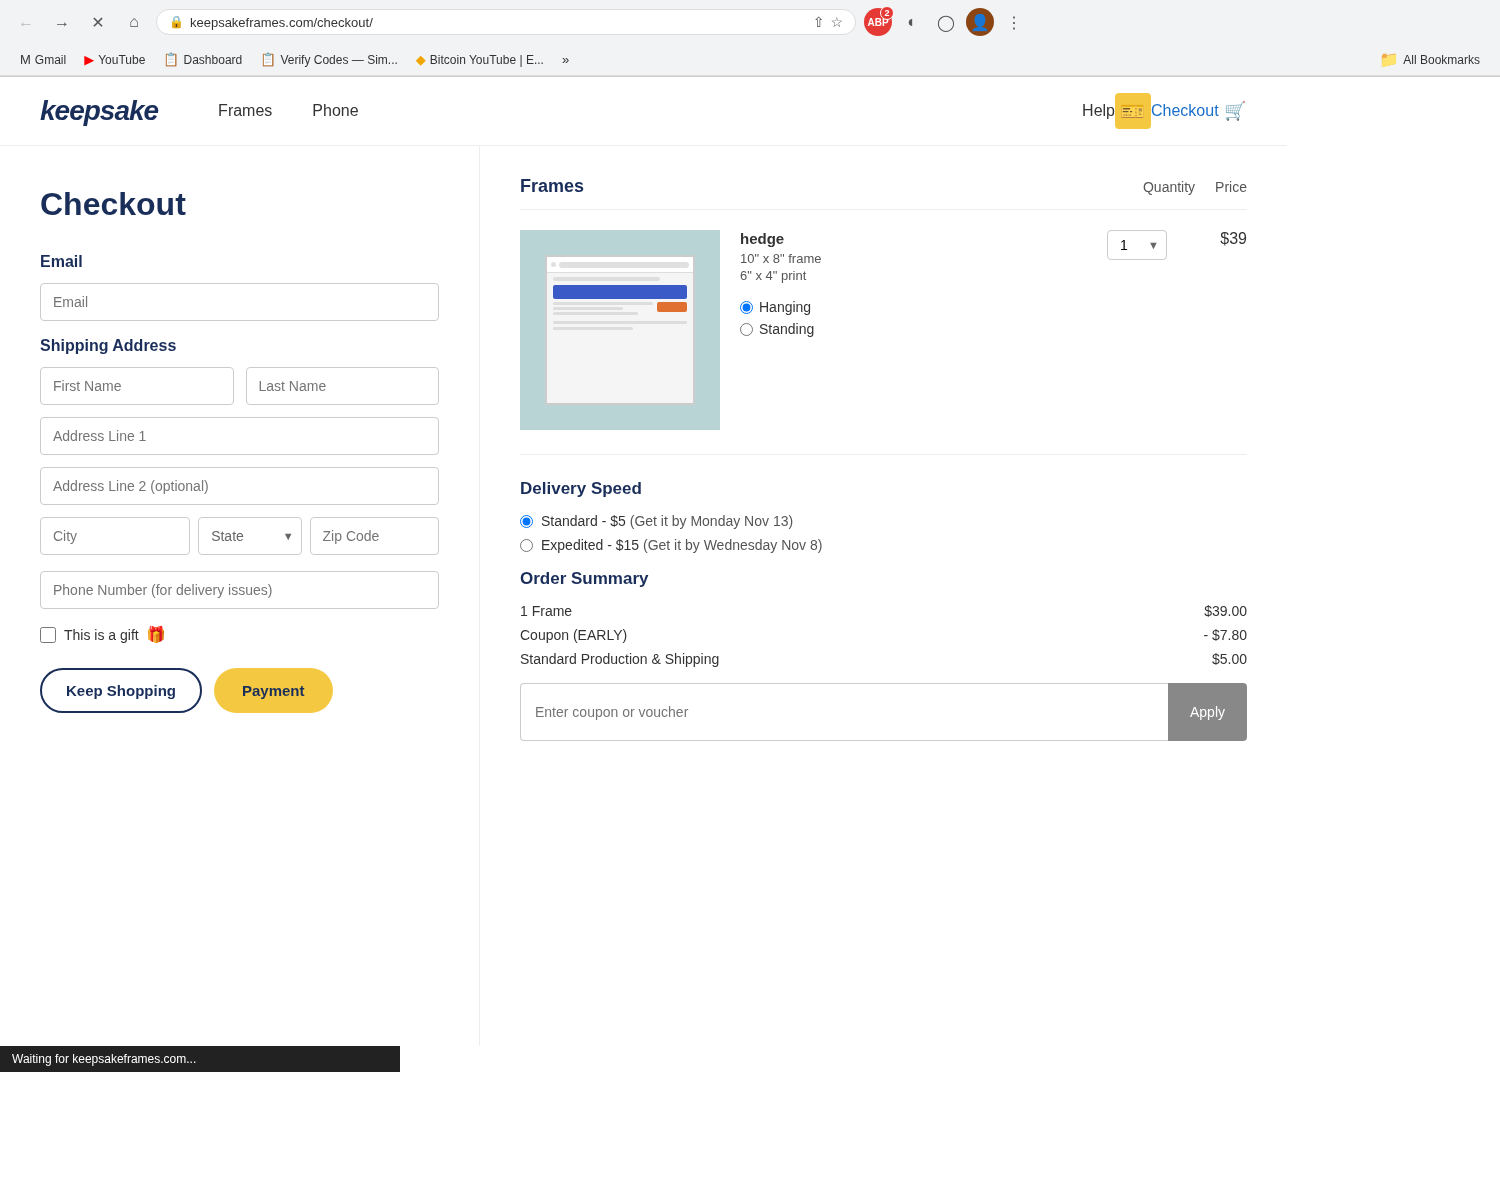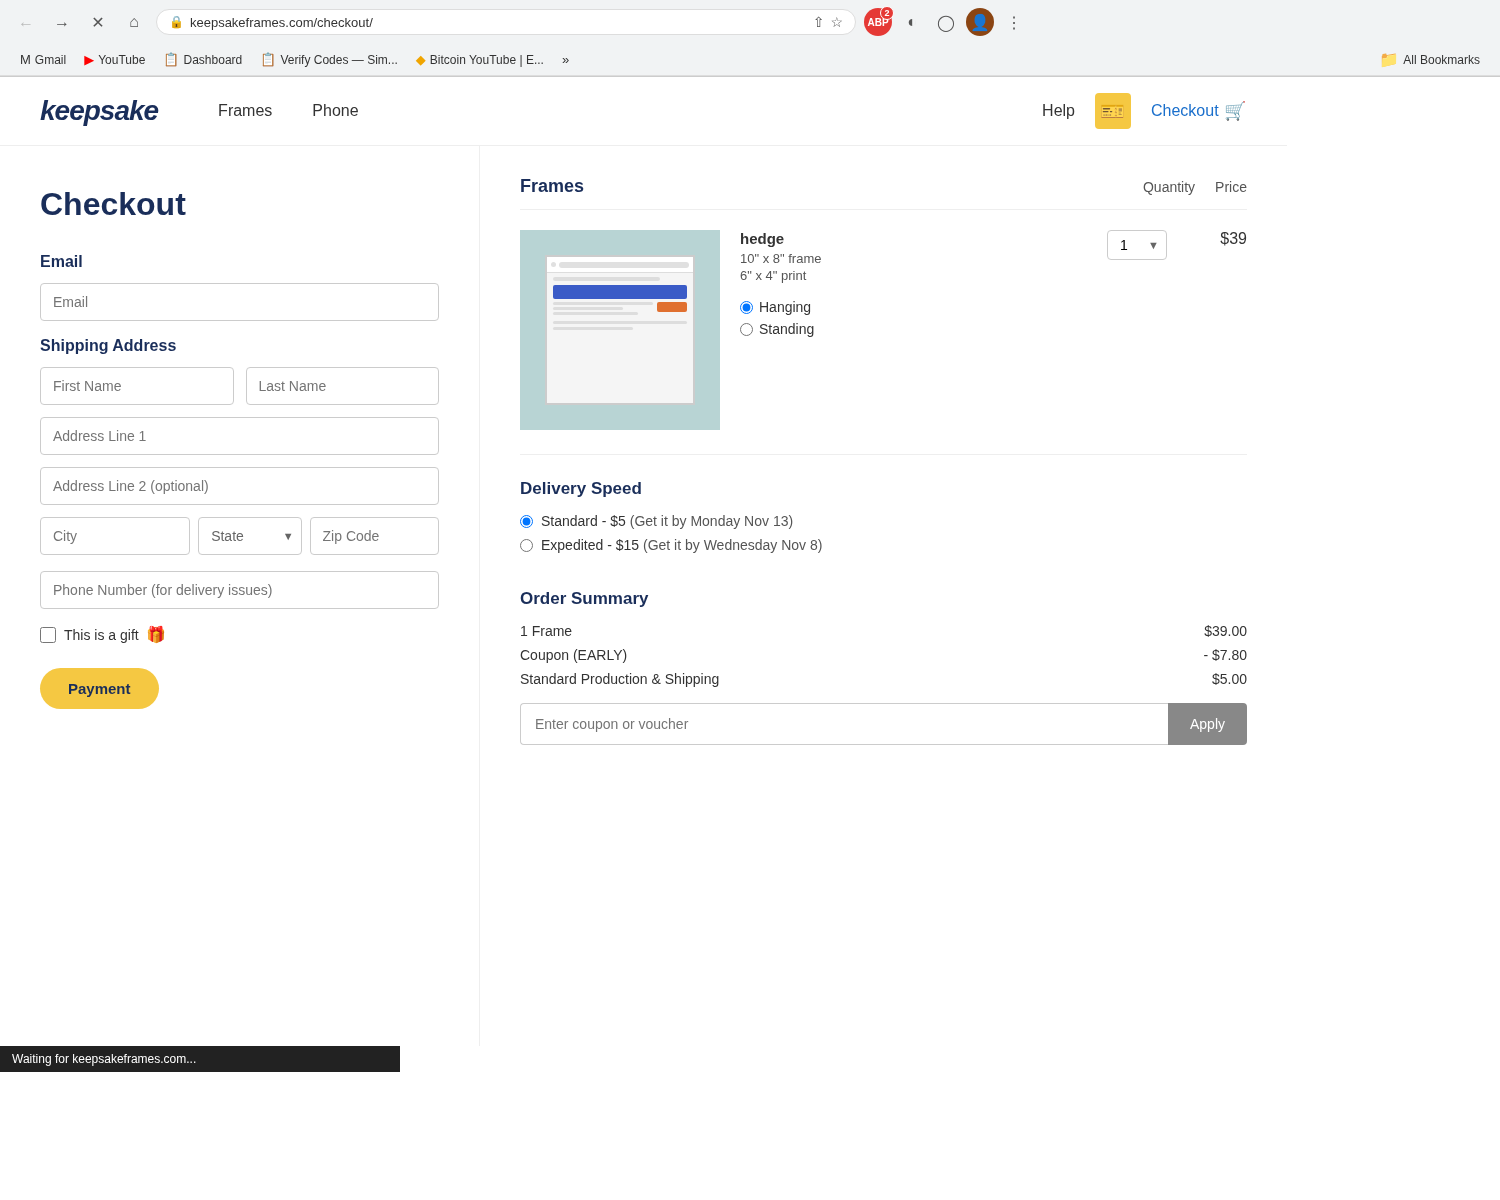--- a/index.html
+++ b/index.html
@@ -132,21 +132,21 @@
     .site-nav {
       display: flex; align-items: center; gap: 40px; flex: 1;
     }
     .nav-link {
       color: #333;
       text-decoration: none;
       font-size: 16px;
       font-weight: 500;
     }
     .header-right {
-      display: flex; align-items: center; gap: 20px; margin-left: auto;
+      display: flex; align-items: center; margin-left: auto;
     }
     .help-link { font-size: 16px; color: #333; text-decoration: none; }
     .coupon-icon {
       width: 36px; height: 36px;
       background: #f5c842;
       display: flex; align-items: center; justify-content: center;
       font-size: 20px;
       border-radius: 4px;
     }
     .checkout-link {
@@ -347,21 +347,21 @@
     .qty-arrow {
       position: absolute; right: 8px; pointer-events: none;
       font-size: 11px; color: #666;
     }
     .frame-price {
       font-size: 16px; color: #333; font-weight: 500;
       min-width: 50px; text-align: right;
     }
 
     
-    .delivery-section { margin-bottom: 36px; }
+    .delivery-section { margin-bottom: 16px; }
     .delivery-title {
       font-size: 17px; font-weight: bold; color: #1a2e5a;
       margin-bottom: 14px;
     }
     .delivery-option {
       display: flex; align-items: center; gap: 8px;
       font-size: 14px; color: #333; margin-bottom: 8px; cursor: pointer;
     }
     .delivery-option input[type=radio] { cursor: pointer; }
 
@@ -383,21 +383,21 @@
       margin-top: 4px;
     }
     .discount { color: #333; }
 
     
     .coupon-row {
       display: flex; gap: 0; margin-top: 16px;
     }
     .coupon-input {
       flex: 1;
-      padding: 12px 14px;
+      padding: 20px 14px;
       border: 1px solid #ccc;
       border-right: none;
       border-radius: 4px 0 0 4px;
       font-size: 14px; color: #666;
       outline: none;
     }
     .coupon-apply-btn {
       padding: 12px 22px;
       background: #888;
       color: #fff;
@@ -527,20 +527,21 @@
         <input class="form-input" type="tel" placeholder="Phone Number (for delivery issues)" style="">
       </div>
 
       <div class="gift-row">
         <input type="checkbox" class="gift-checkbox" style="">
         <label class="gift-label">This is a gift</label>
         <span class="gift-emoji">🎁</span>
       </div>
 
       <div class="btn-row">
+        <button class="btn-keep-shopping">Keep Shopping</button>
         <button class="btn-payment">Payment</button>
       </div>
     </div>
 
     <div class="order-panel">
 
       <div class="order-panel-header">
         <span class="order-section-title">Frames</span>
         <div class="order-col-headers">
           <span class="order-col-header">Quantity</span>

